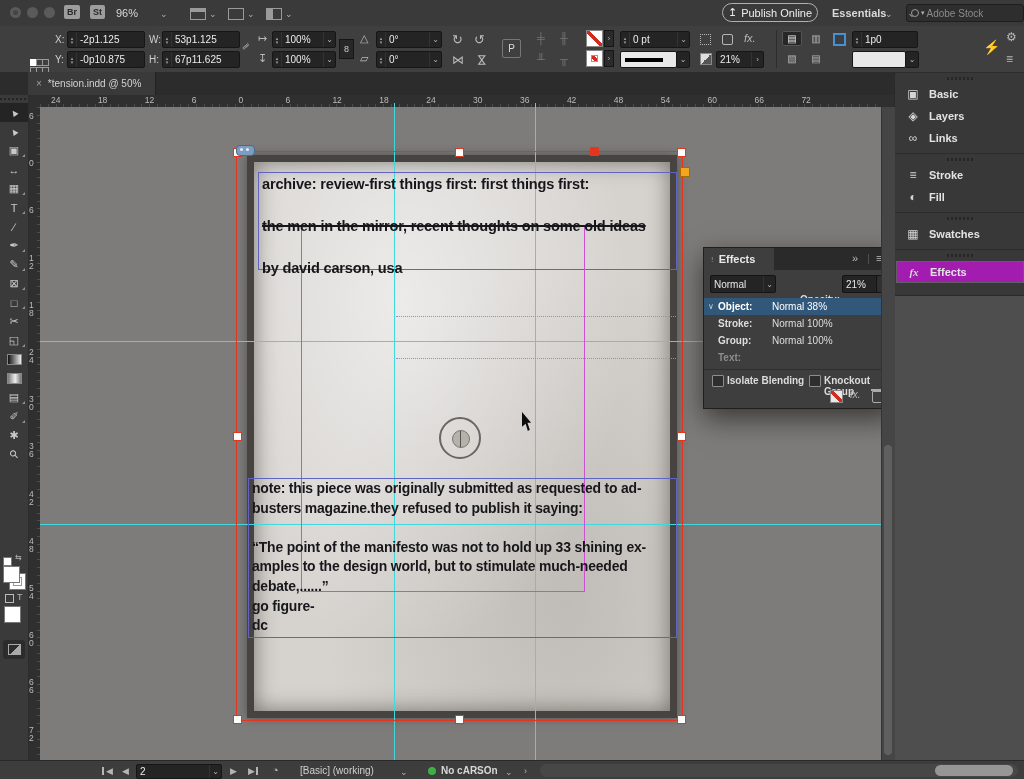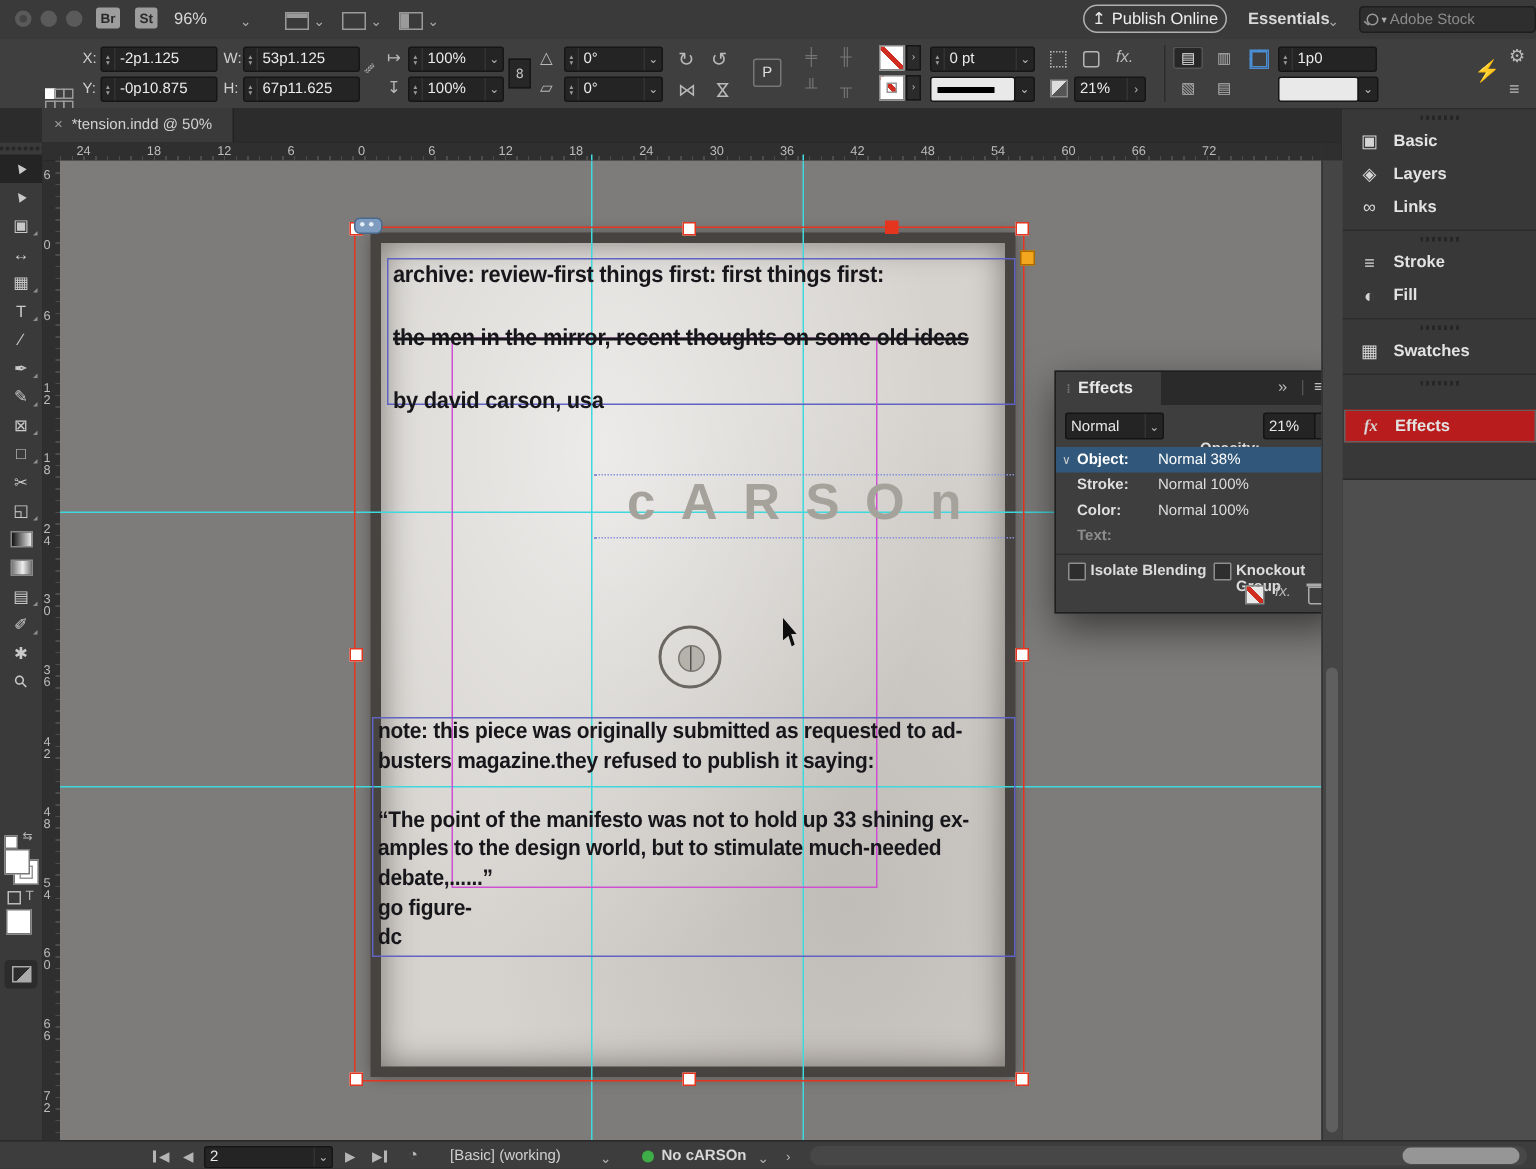--- a/index.html
+++ b/index.html
@@ -118,21 +118,21 @@
   .trash::before{content:"";position:absolute;top:-3px;left:-2px;width:11px;height:2px;background:#aaa;}
   
   #dock{left:894px;top:72px;width:130px;height:688px;background:#4e4e4e;border-left:1px solid #2a2a2a;}
   #dock-top{left:0;top:0;width:130px;background:#383838;border-bottom:1px solid #2a2a2a;padding-bottom:4px;}
   .dgroup{border-top:1px solid #2c2c2c;padding:3px 0 4px 0;}
   .gdots{width:26px;height:3px;margin:1px auto 3px auto;background:repeating-linear-gradient(to right,#262626 0 2px,transparent 2px 4px);}
   .ditem{height:22px;display:flex;align-items:center;padding-left:10px;gap:8px;}
   .dicon{width:16px;text-align:center;color:#d5d5d5;font-size:12px;}
   .dicon.fxi{font-style:italic;font-weight:bold;font-size:11px;font-family:"Liberation Serif",serif;}
   .dlabel{font-size:11px;font-weight:bold;color:#e3e3e3;}
-  .ditem.dactive{background:#b91c1c;box-shadow:inset 0 0 0 1px #616161;margin:16px 1px;}
+  .ditem.dactive{background:#a21caf;box-shadow:inset 0 0 0 1px #616161;margin:4px 1px;}
   
   #vscroll{left:881px;top:107px;width:13px;height:653px;background:#454545;border-left:1px solid #333;}
   #vthumb{left:2px;top:338px;width:8px;height:310px;background:#5f5f5f;border-radius:4px;}
   #rulerfill{left:881px;top:95px;width:13px;height:12px;background:#2f2f2f;}
   #statusbar{left:0;top:760px;width:1024px;height:19px;background:#3d3d3d;border-top:1px solid #292929;}
   .sbico{color:#b5b5b5;font-size:9px;top:5px;}
   .vbar{width:2px;height:8px;background:#b5b5b5;top:6px;}
   #pagefld{left:136px;top:3px;width:84px;height:13px;}
   #hscroll{left:540px;top:3px;width:478px;height:13px;background:#474747;border-radius:7px;}
   #hthumb{left:395px;top:1px;width:78px;height:11px;background:#969696;border-radius:6px;}
@@ -437,21 +437,20 @@
     <div class="framemag abs" style="left:261px;top:118px;width:282px;height:365px"></div>
     <div class="dotline abs" style="left:356px;top:209px;width:280px"></div>
     <div class="dotline abs" style="left:356px;top:251px;width:280px"></div>
     <div class="frameblue abs" style="left:208px;top:371px;width:427px;height:158px"></div>
 
     <div id="heading" class="abs">
         <div class="hline">archive: review-first things first: first things first:</div>
         <div class="hline strike">the men in the mirror, recent thoughts on some old ideas</div>
         <div class="hline">by david carson, usa</div>
       </div>
-    <div id="watermark" class="abs">cARSOn</div>
     <div id="bodytext" class="abs">
         <div class="bline">note: this piece was originally submitted as requested to ad-</div>
         <div class="bline">busters magazine.they refused to publish it saying:</div>
         <div class="bline">&nbsp;</div>
         <div class="bline">“The point of the manifesto was not to hold up 33 shining ex-</div>
         <div class="bline">amples to the design world, but to stimulate much-needed</div>
         <div class="bline">debate,......”</div>
         <div class="bline">go figure-</div>
         <div class="bline">dc</div>
       </div>
@@ -501,21 +500,21 @@
           <span class="fxlabel">Object:</span>
           <span class="fxval">Normal 38%</span>
         </div>
         <div class="fxrow">
           <span class="fxexp"></span>
           <span class="fxlabel">Stroke:</span>
           <span class="fxval">Normal 100%</span>
         </div>
         <div class="fxrow">
           <span class="fxexp"></span>
-          <span class="fxlabel">Color:</span>
+          <span class="fxlabel">Group:</span>
           <span class="fxval">Normal 100%</span>
         </div>
         <div class="fxrow dim">
           <span class="fxexp"></span>
           <span class="fxlabel">Text:</span>
           <span class="fxval"></span>
         </div>
       </div>
     <div class="abs" style="left:0;top:121px;width:190px;height:1px;background:#2e2e2e"></div>
     <div class="cb abs" style="left:8px;top:127px"></div>

